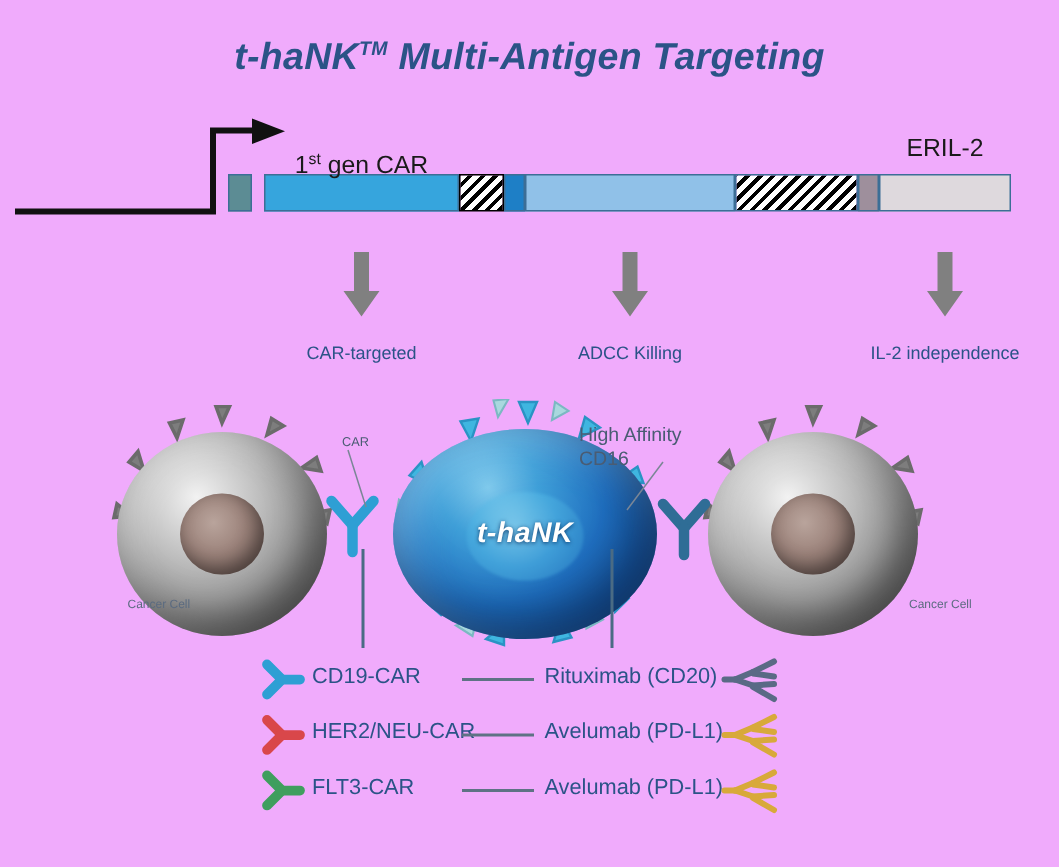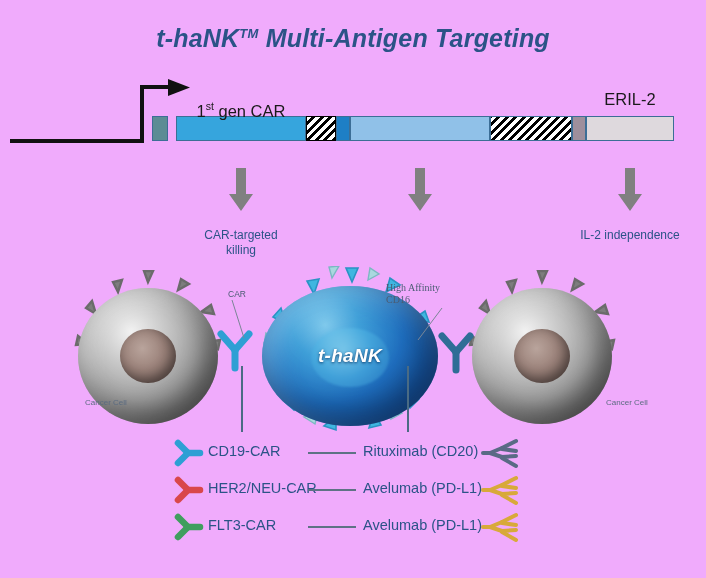--- a/index.html
+++ b/index.html
@@ -122,21 +122,21 @@
     text-shadow: 0 1px 3px rgba(0,40,90,0.85);
     letter-spacing: 0.3px;
   }
 
   .cell-note {
     position: absolute;
     font-size: 8.5px;
     color: #4a5c73;
     white-space: nowrap;
   }
-  .cell-note.tiny { font-size: 10px; line-height: 1.2; font-family: Liberation Serif, serif; }
+  .cell-note.tiny { font-size: 13px; line-height: 1.2; }
 
   .cancer-label {
     position: absolute;
     font-size: 8px;
     color: #5b6b80;
     white-space: nowrap;
     margin-left: 40px;
   }
 
   
@@ -205,22 +205,22 @@
   </svg>
   <svg class="down-arrow" style="left:407px;top:168px;" viewBox="0 0 26 44">
     <polygon points="8,0 18,0 18,26 25,26 13,43 1,26 8,26" fill="#808080"></polygon>
   </svg>
   <svg class="down-arrow" style="left:617px;top:168px;" viewBox="0 0 26 44">
     <polygon points="8,0 18,0 18,26 25,26 13,43 1,26 8,26" fill="#808080"></polygon>
   </svg>
 
   <div class="fn-label" style="left:141px;top:228px;width:200px;">
     <div>CAR-targeted</div>
-    <div>killing</div>
-  </div>
+  </div>
+  <div class="fn-label" style="left:340px;top:228px;width:160px;">ADCC Killing</div>
   <div class="fn-label" style="left:530px;top:228px;width:200px;">IL-2 independence</div>
 
   <div id="cells">
 
     <svg width="180" height="170" style="position:absolute;left:58px;top:8px;">
       <g stroke="#6b6b6b" stroke-width="2.4" fill="#7d7d7d">
         <path d="M90,12 l-4,-11 l9,0 z"></path>
           <path d="M120,20 l3,-11 l8,5 z"></path>
         <path d="M143,42 l10,-7 l3,9 z"></path>
           <path d="M150,72 l12,-2 l-2,9 z"></path>

